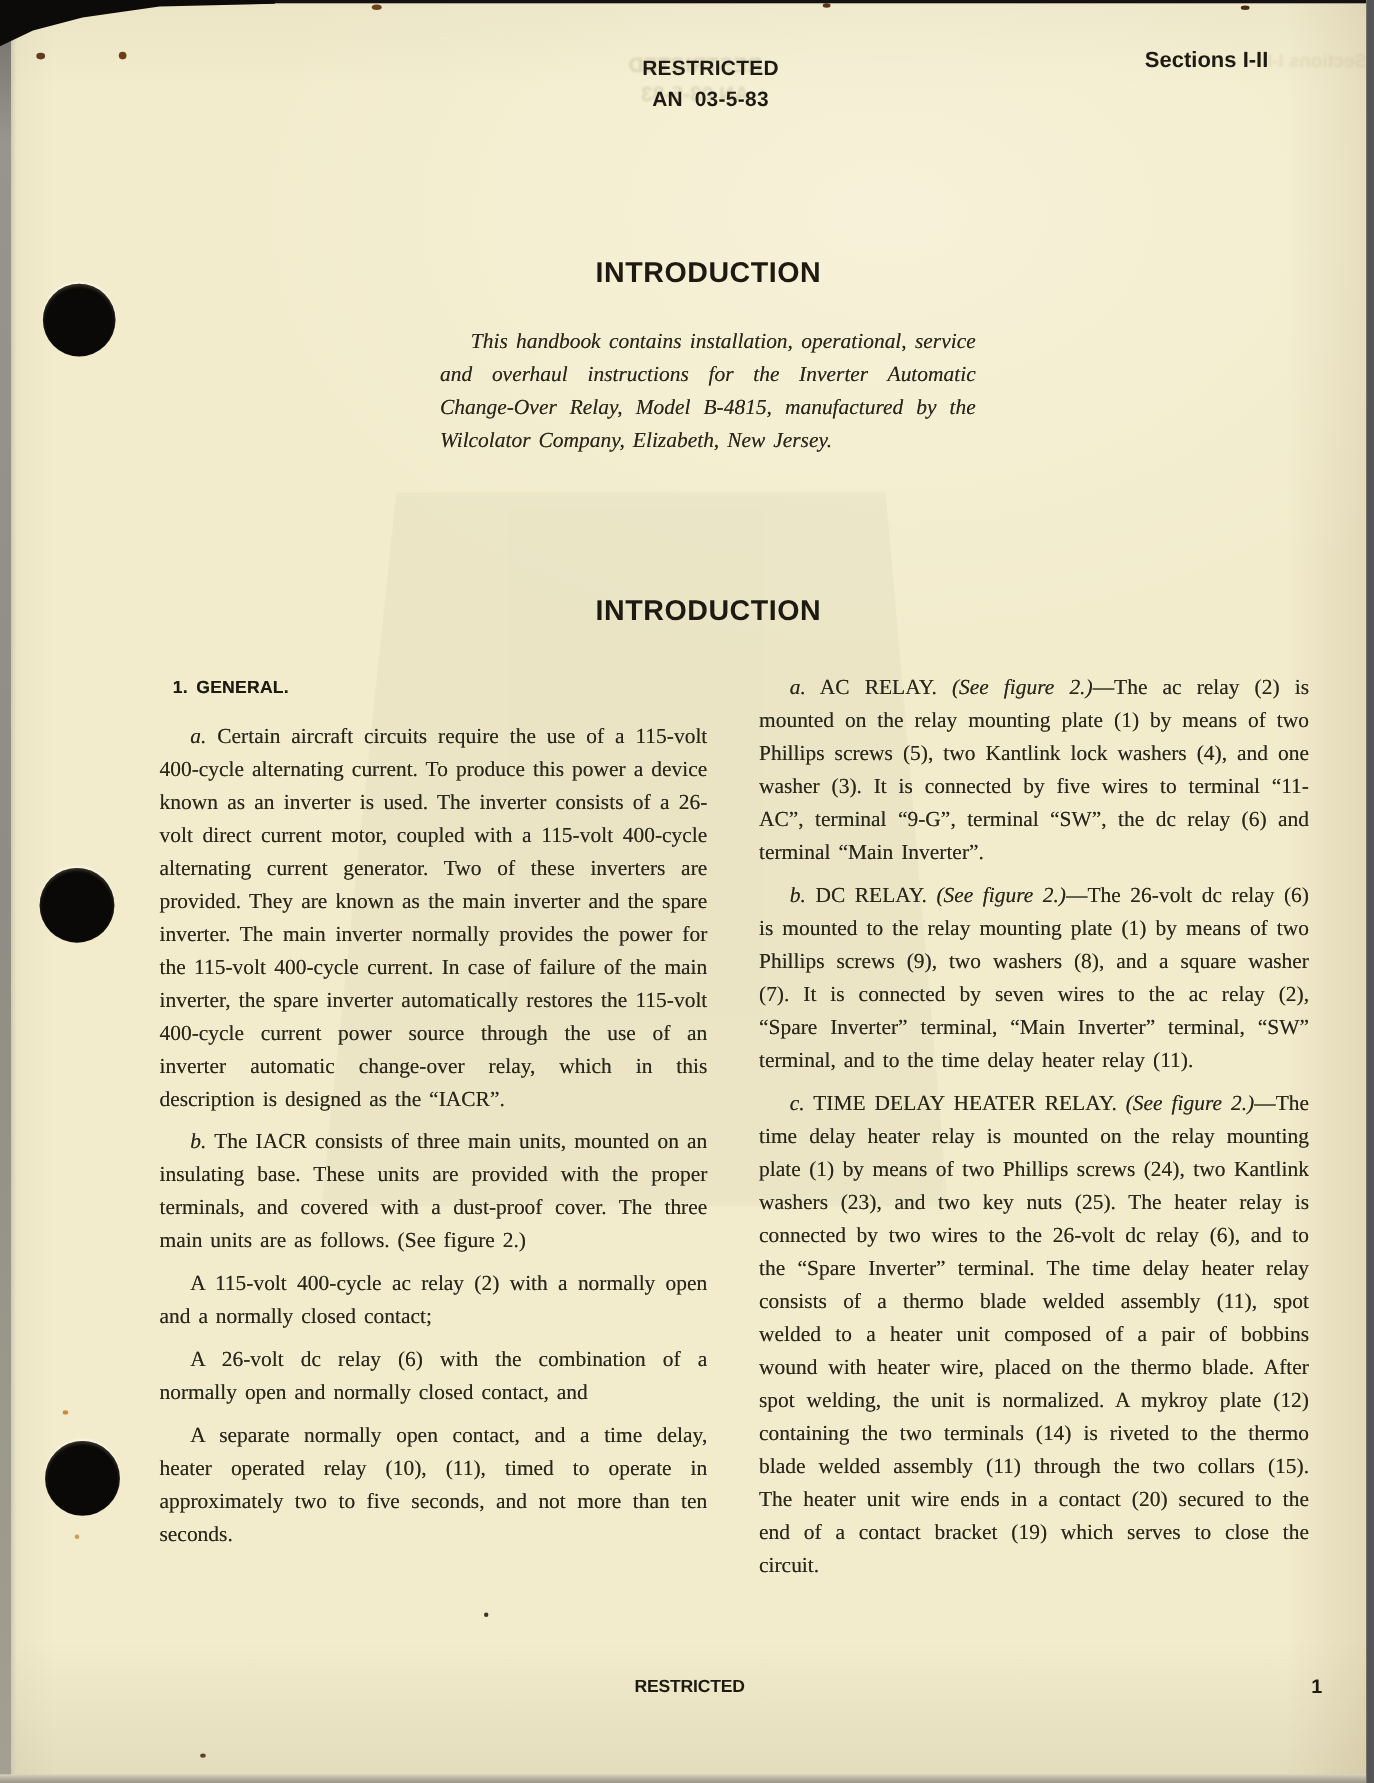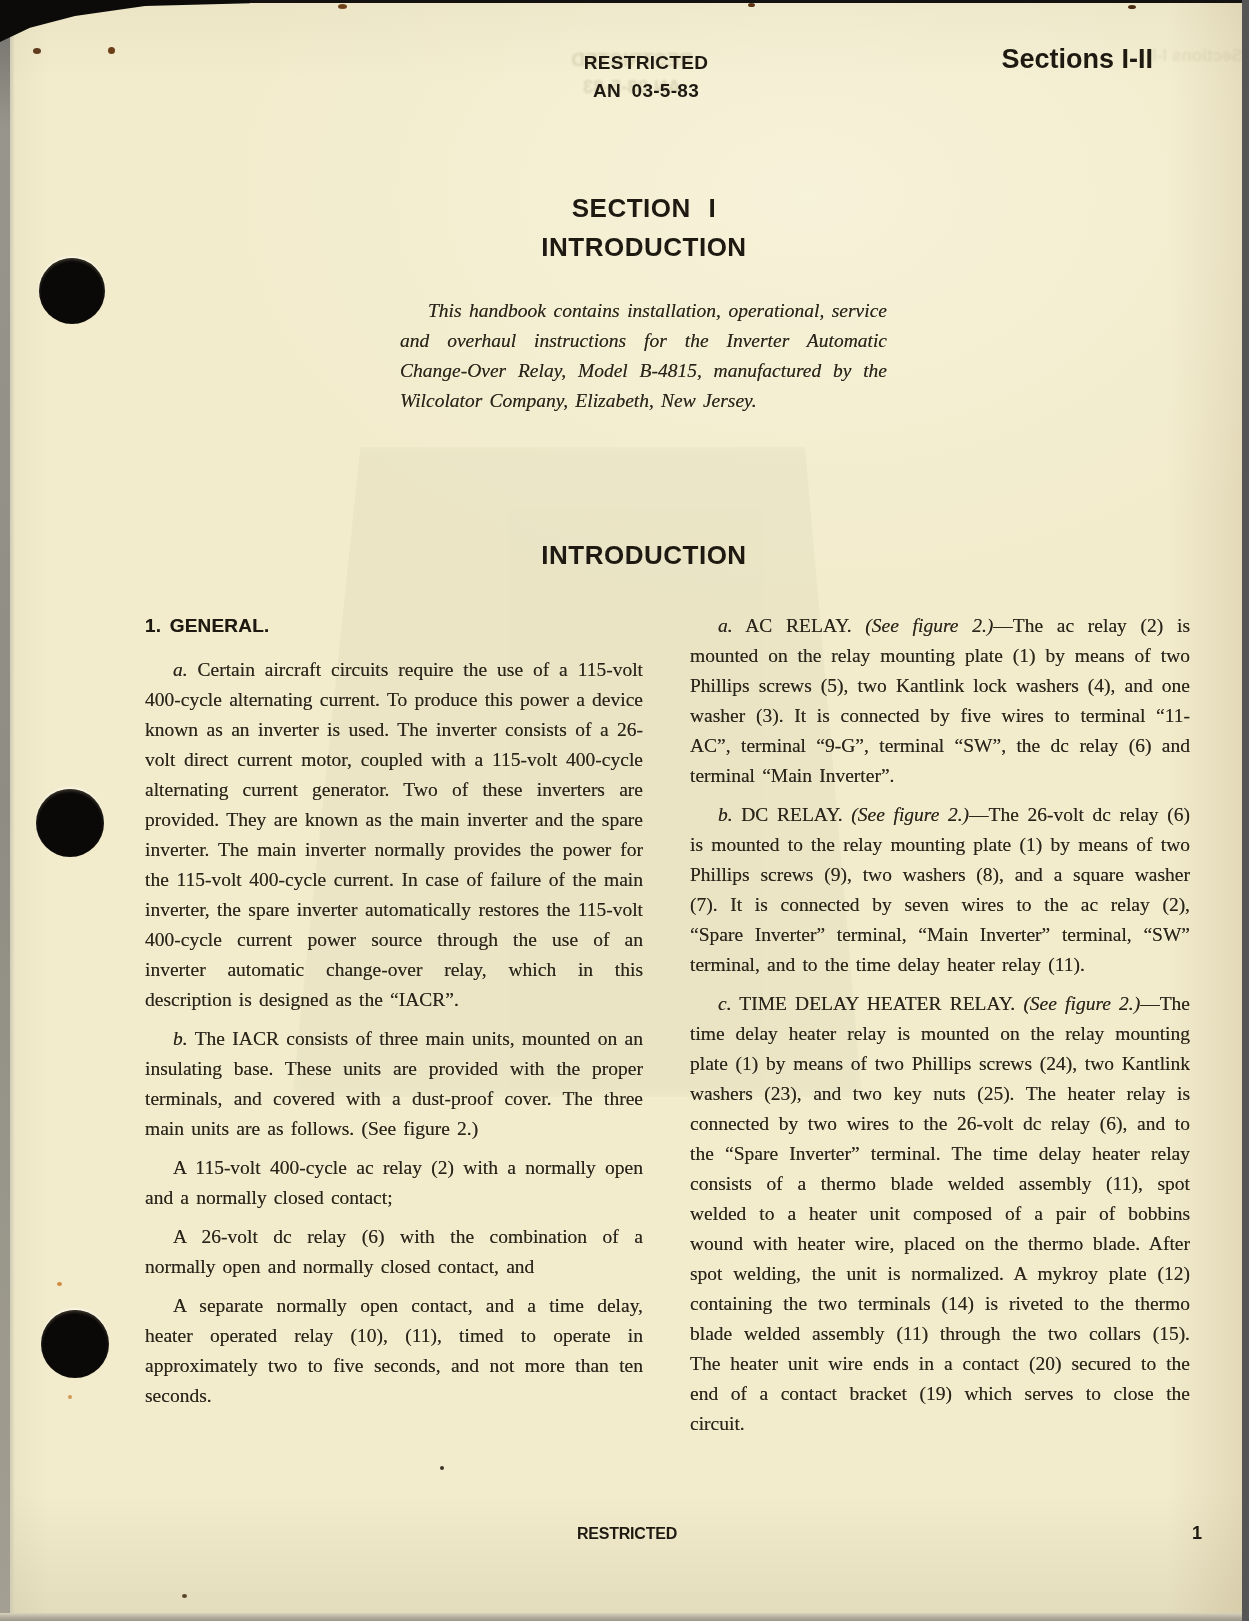--- a/index.html
+++ b/index.html
@@ -40,21 +40,21 @@
   .sans{font-family:"Liberation Sans",sans-serif;font-weight:bold;color:#1e1a12;}
   .abs{position:absolute;z-index:2;}
   .center-line{left:0;width:100%;text-align:center;}
   .hdr{font-size:19px;letter-spacing:.3px;}
   .shift25{position:relative;left:25px;}
   .shift23{position:relative;left:23px;}
   .shift6{position:relative;left:6px;}
   .section-title{font-size:26px;letter-spacing:.5px;word-spacing:10px;}
   .section-sub{font-size:26px;letter-spacing:.5px;}
   .col-heading{font-family:"Liberation Sans",sans-serif;font-weight:bold;color:#1e1a12;
-    font-size:19px;letter-spacing:.2px;word-spacing:3px;margin:0 0 14px 0;}
+    font-size:16px;letter-spacing:.2px;word-spacing:3px;margin:0 0 14px 12px;}
   .body-text{font-size:19.5px;line-height:30px;text-align:justify;word-spacing:.12em;
     text-shadow:0 0 .4px rgba(42,37,26,.6);}
   .body-para{margin:0 0 9px 0;text-indent:28px;}
   .it{font-style:italic;}
   #intro-para{left:400px;top:296px;width:487px;}
   #columns{left:145px;top:611px;width:1045px;display:flex;gap:47px;}
   .col0{width:498px;}
   .col1{width:500px;}
   .footer-restricted{font-size:16px;letter-spacing:-.2px;}
   .page-num{font-size:18px;}
@@ -72,25 +72,22 @@
   <div class="ghost ghost-text ghost-sections">
     <div>Sections I-II</div>
   </div>
 
   <div class="abs center-line" style="top:52px;">
     <span class="sans hdr shift25">RESTRICTED</span>
   </div>
   <div class="abs center-line" style="top:80px;">
     <span class="sans hdr shift25" style="word-spacing:5px;">AN 03-5-83</span>
   </div>
-  <div class="abs sans" style="top:44px;right:89px;font-size:27px;">Sections I-II</div>
+  <div class="abs sans" style="top:44px;right:89px;font-size:20px;">Sections I-II</div>
 
-  <div class="abs center-line" style="top:193px;">
-    <span class="sans section-title shift23">SECTION I</span>
-  </div>
   <div class="abs center-line" style="top:232px;">
     <span class="sans section-sub shift23">INTRODUCTION</span>
   </div>
   <div class="abs body-text" id="intro-para">
     <p class="body-para" style="margin:0;font-style:italic;">This handbook contains installation, operational, service and overhaul instructions for the Inverter Automatic Change-Over Relay, Model B-4815, manufactured by the Wilcolator Company, Elizabeth, New Jersey.</p>
   </div>
 
   <div class="abs center-line" style="top:540px;">
     <span class="sans section-sub shift23">INTRODUCTION</span>
   </div>

